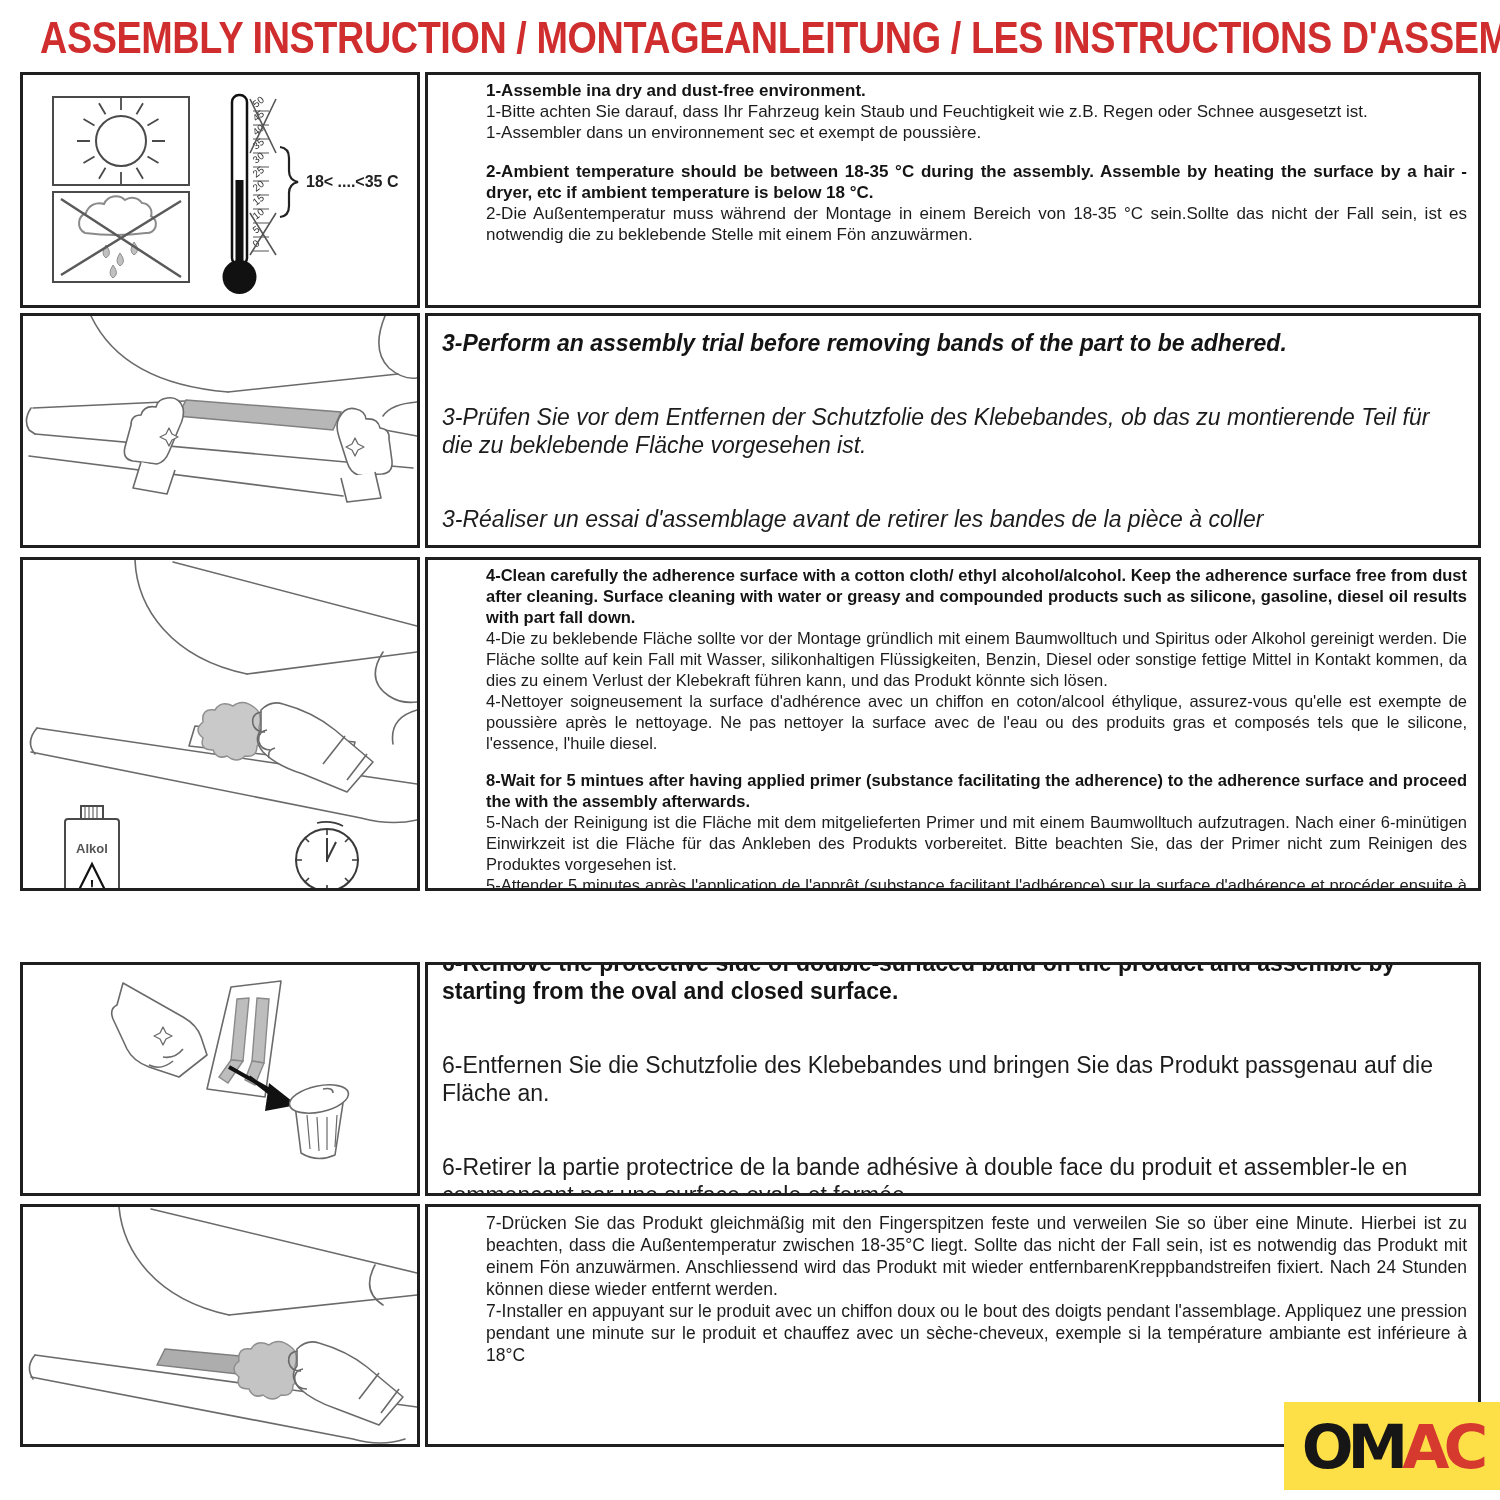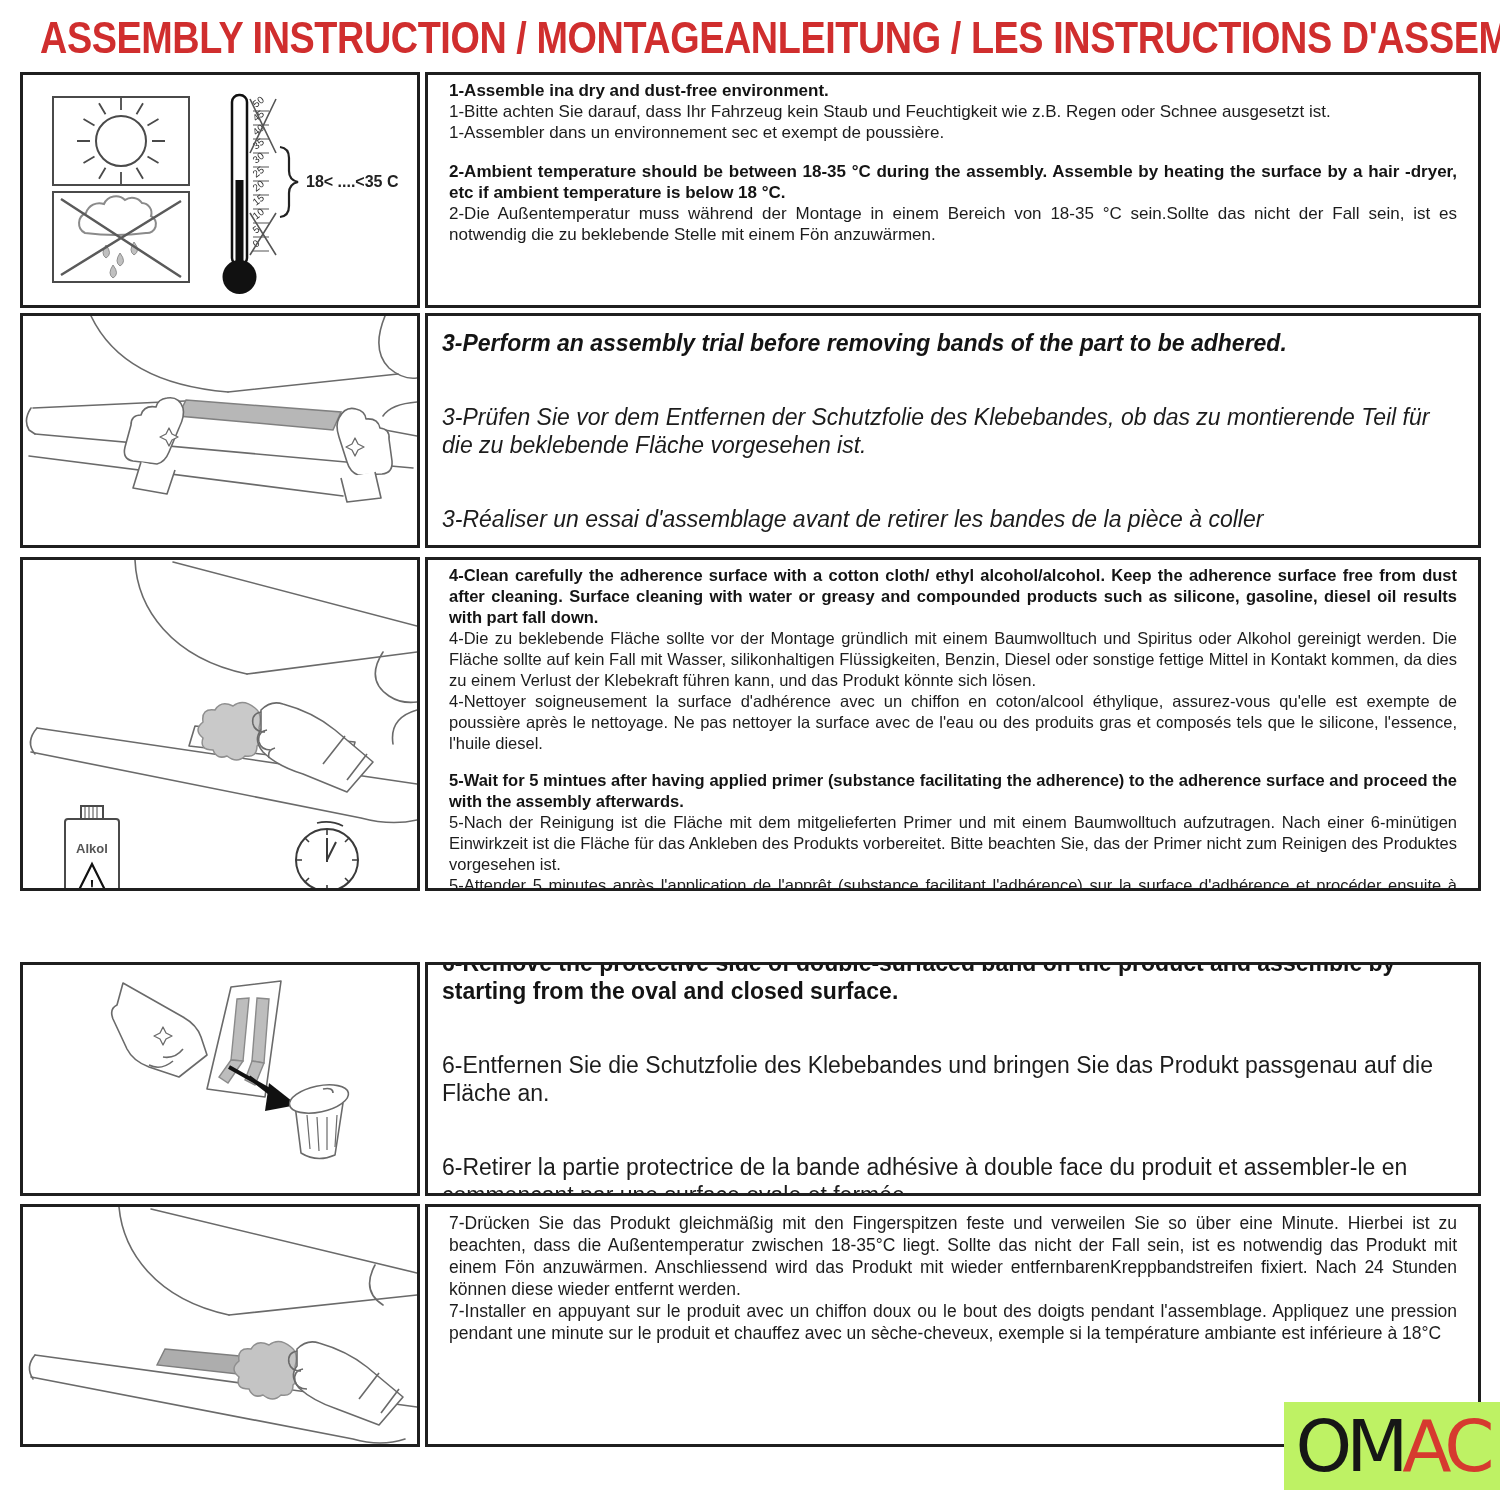--- a/index.html
+++ b/index.html
@@ -9,34 +9,34 @@
          color:#d02e2e;white-space:nowrap;letter-spacing:-0.5px;
          transform:scaleX(.84);transform-origin:left top;}
   .box{position:absolute;border:3px solid #1f1f1f;background:#fff;box-sizing:border-box;overflow:hidden;}
   .lbox{left:20px;width:400px;}
   .rbox{left:425px;width:1056px;}
   .r1{top:72px;height:236px;}
   .r2{top:313px;height:235px;font-style:italic;}
   .r3{top:557px;height:334px;}
   .r4{top:962px;height:234px;}
   .r5{top:1204px;height:243px;}
-  .txt{padding:5px 21px;}
+  .txt{padding:5px 11px;margin-left:47px;}
   .txt p{margin:0;}
   .sm p{font-size:17px;line-height:21px;}
   .sm3 p{font-size:16.5px;line-height:21px;}
   .sm5 p{font-size:17.5px;line-height:22px;}
   .just p{text-align:justify;}
   .lg{display:flex;flex-direction:column;justify-content:center;padding:0 14px;}
   .lg p{font-size:23px;line-height:28px;}
   .b{font-weight:bold;color:#141414;}
   .gap1{height:18px;}
   .gap3{height:16px;}
-  .logo{position:absolute;left:1284px;top:1402px;width:216px;height:88px;background:#bef264;
+  .logo{position:absolute;left:1284px;top:1402px;width:216px;height:88px;background:#fde047;
         display:flex;align-items:center;justify-content:center;
-        font-family:"DejaVu Sans",sans-serif;font-weight:normal;font-size:72px;
+        font-family:"DejaVu Sans",sans-serif;font-weight:bold;font-size:61px;
         letter-spacing:-6px;line-height:1;z-index:5;}
   .logo .blk{color:#161616;}
   .logo .red{color:#d63a2f;}
   svg{display:block;}
   svg text{font-family:"Liberation Sans",sans-serif;}
 </style>
 </head>
 <body>
 
 <div class="page">
@@ -158,21 +158,21 @@
         <text y="56" font-size="19" font-weight="bold" fill="#111" text-anchor="middle">5min</text>
       </g>
     </svg>
   </div>
   <div class="box rbox r3">
     <div class="txt sm3 just">
       <p class="b">4-Clean carefully the adherence surface with a cotton cloth/ ethyl alcohol/alcohol. Keep the adherence surface free from dust after cleaning. Surface cleaning with water or greasy and compounded products such as silicone, gasoline, diesel oil results with part fall down.</p>
       <p>4-Die zu beklebende Fläche sollte vor der Montage gründlich mit einem Baumwolltuch und Spiritus oder Alkohol gereinigt werden. Die Fläche sollte auf kein Fall mit Wasser, silikonhaltigen Flüssigkeiten, Benzin, Diesel oder sonstige fettige Mittel in Kontakt kommen, da dies zu einem Verlust der Klebekraft führen kann, und das Produkt könnte sich lösen.</p>
       <p>4-Nettoyer soigneusement la surface d'adhérence avec un chiffon en coton/alcool éthylique, assurez-vous qu'elle est exempte de poussière après le nettoyage. Ne pas nettoyer la surface avec de l'eau ou des produits gras et composés tels que le silicone, l'essence, l'huile diesel.</p>
       <div class="gap3"></div>
-      <p class="b">5-Wait for 5 mintues after having applied primer (substance facilitating the adherence) to the adherence surface and proceed the with the assembly afterwards.</p>
+      <p class="b">8-Wait for 5 mintues after having applied primer (substance facilitating the adherence) to the adherence surface and proceed the with the assembly afterwards.</p>
       <p>5-Nach der Reinigung ist die Fläche mit dem mitgelieferten Primer und mit einem Baumwolltuch aufzutragen. Nach einer 6-minütigen Einwirkzeit ist die Fläche für das Ankleben des Produkts vorbereitet. Bitte beachten Sie, das der Primer nicht zum Reinigen des Produktes vorgesehen ist.</p>
       <p>5-Attender 5 minutes après l'application de l'apprêt (substance facilitant l'adhérence) sur la surface d'adhérence et procéder ensuite à l'assemblage</p>
     </div>
   </div>
 
   <div class="box lbox r4">
     <svg viewBox="0 0 394 229" width="394" height="229">
       <g fill="#fff" stroke="#6a6a6a" stroke-width="1.6" stroke-linejoin="round">
         <polygon points="208,22 258,16 242,132 184,124"></polygon>
         <path d="M100 18L160 52q14 8 18 20l6 18-28 22-30-10q-16-6-22-18l-14-30q-4-10 4-14z"></path>

